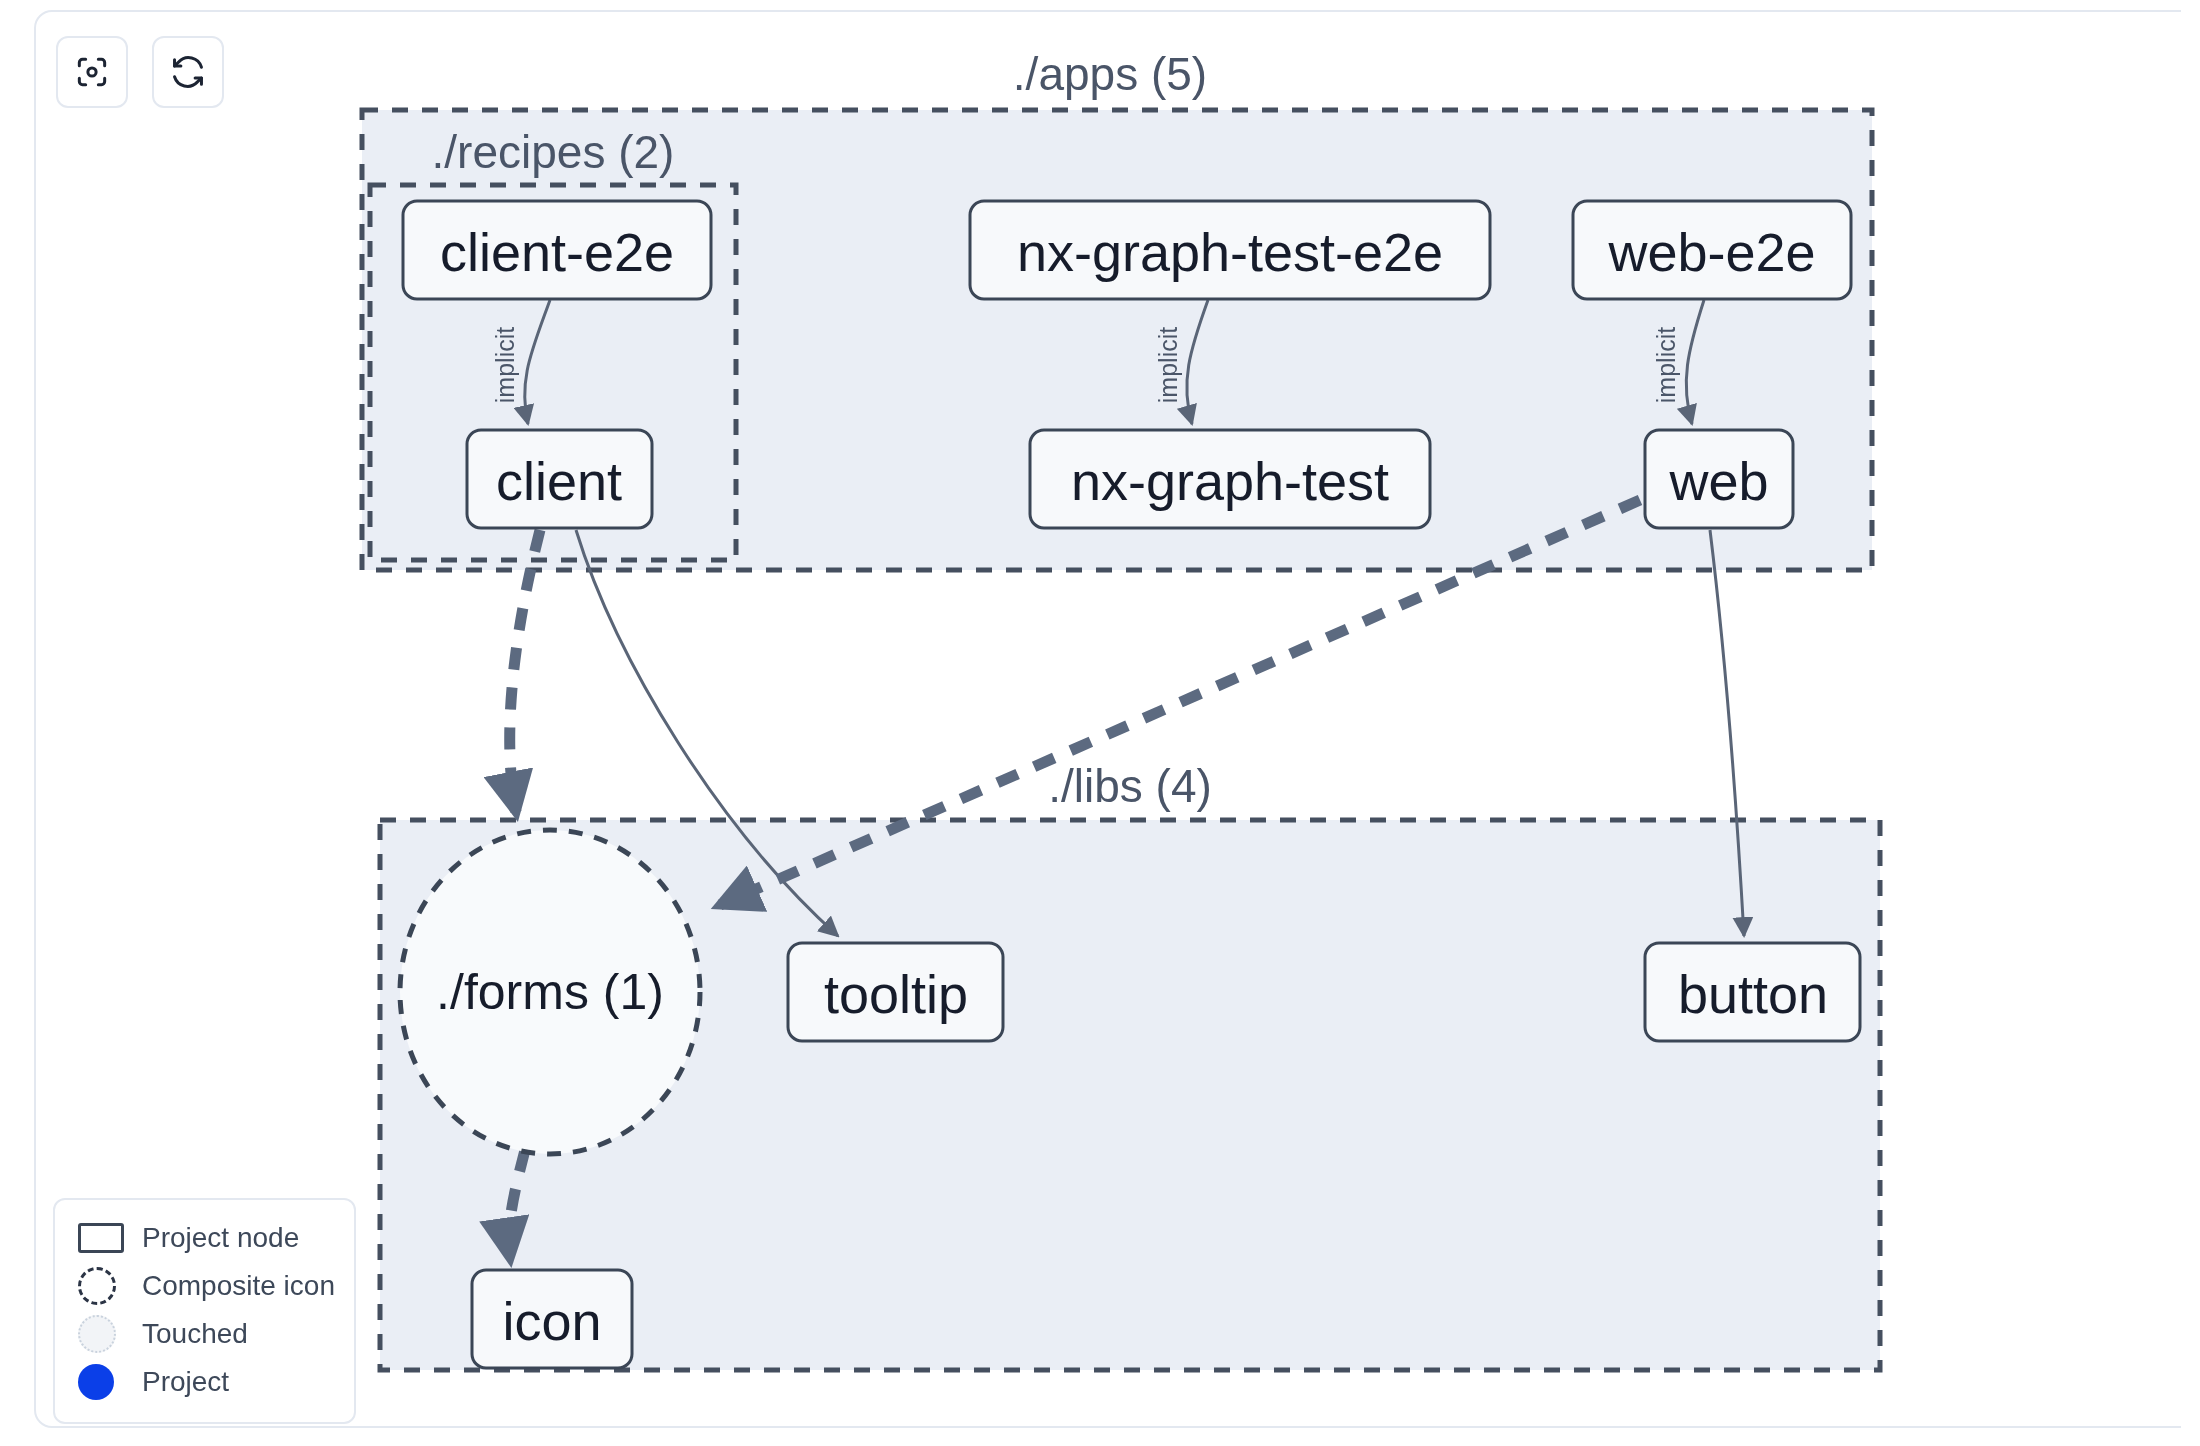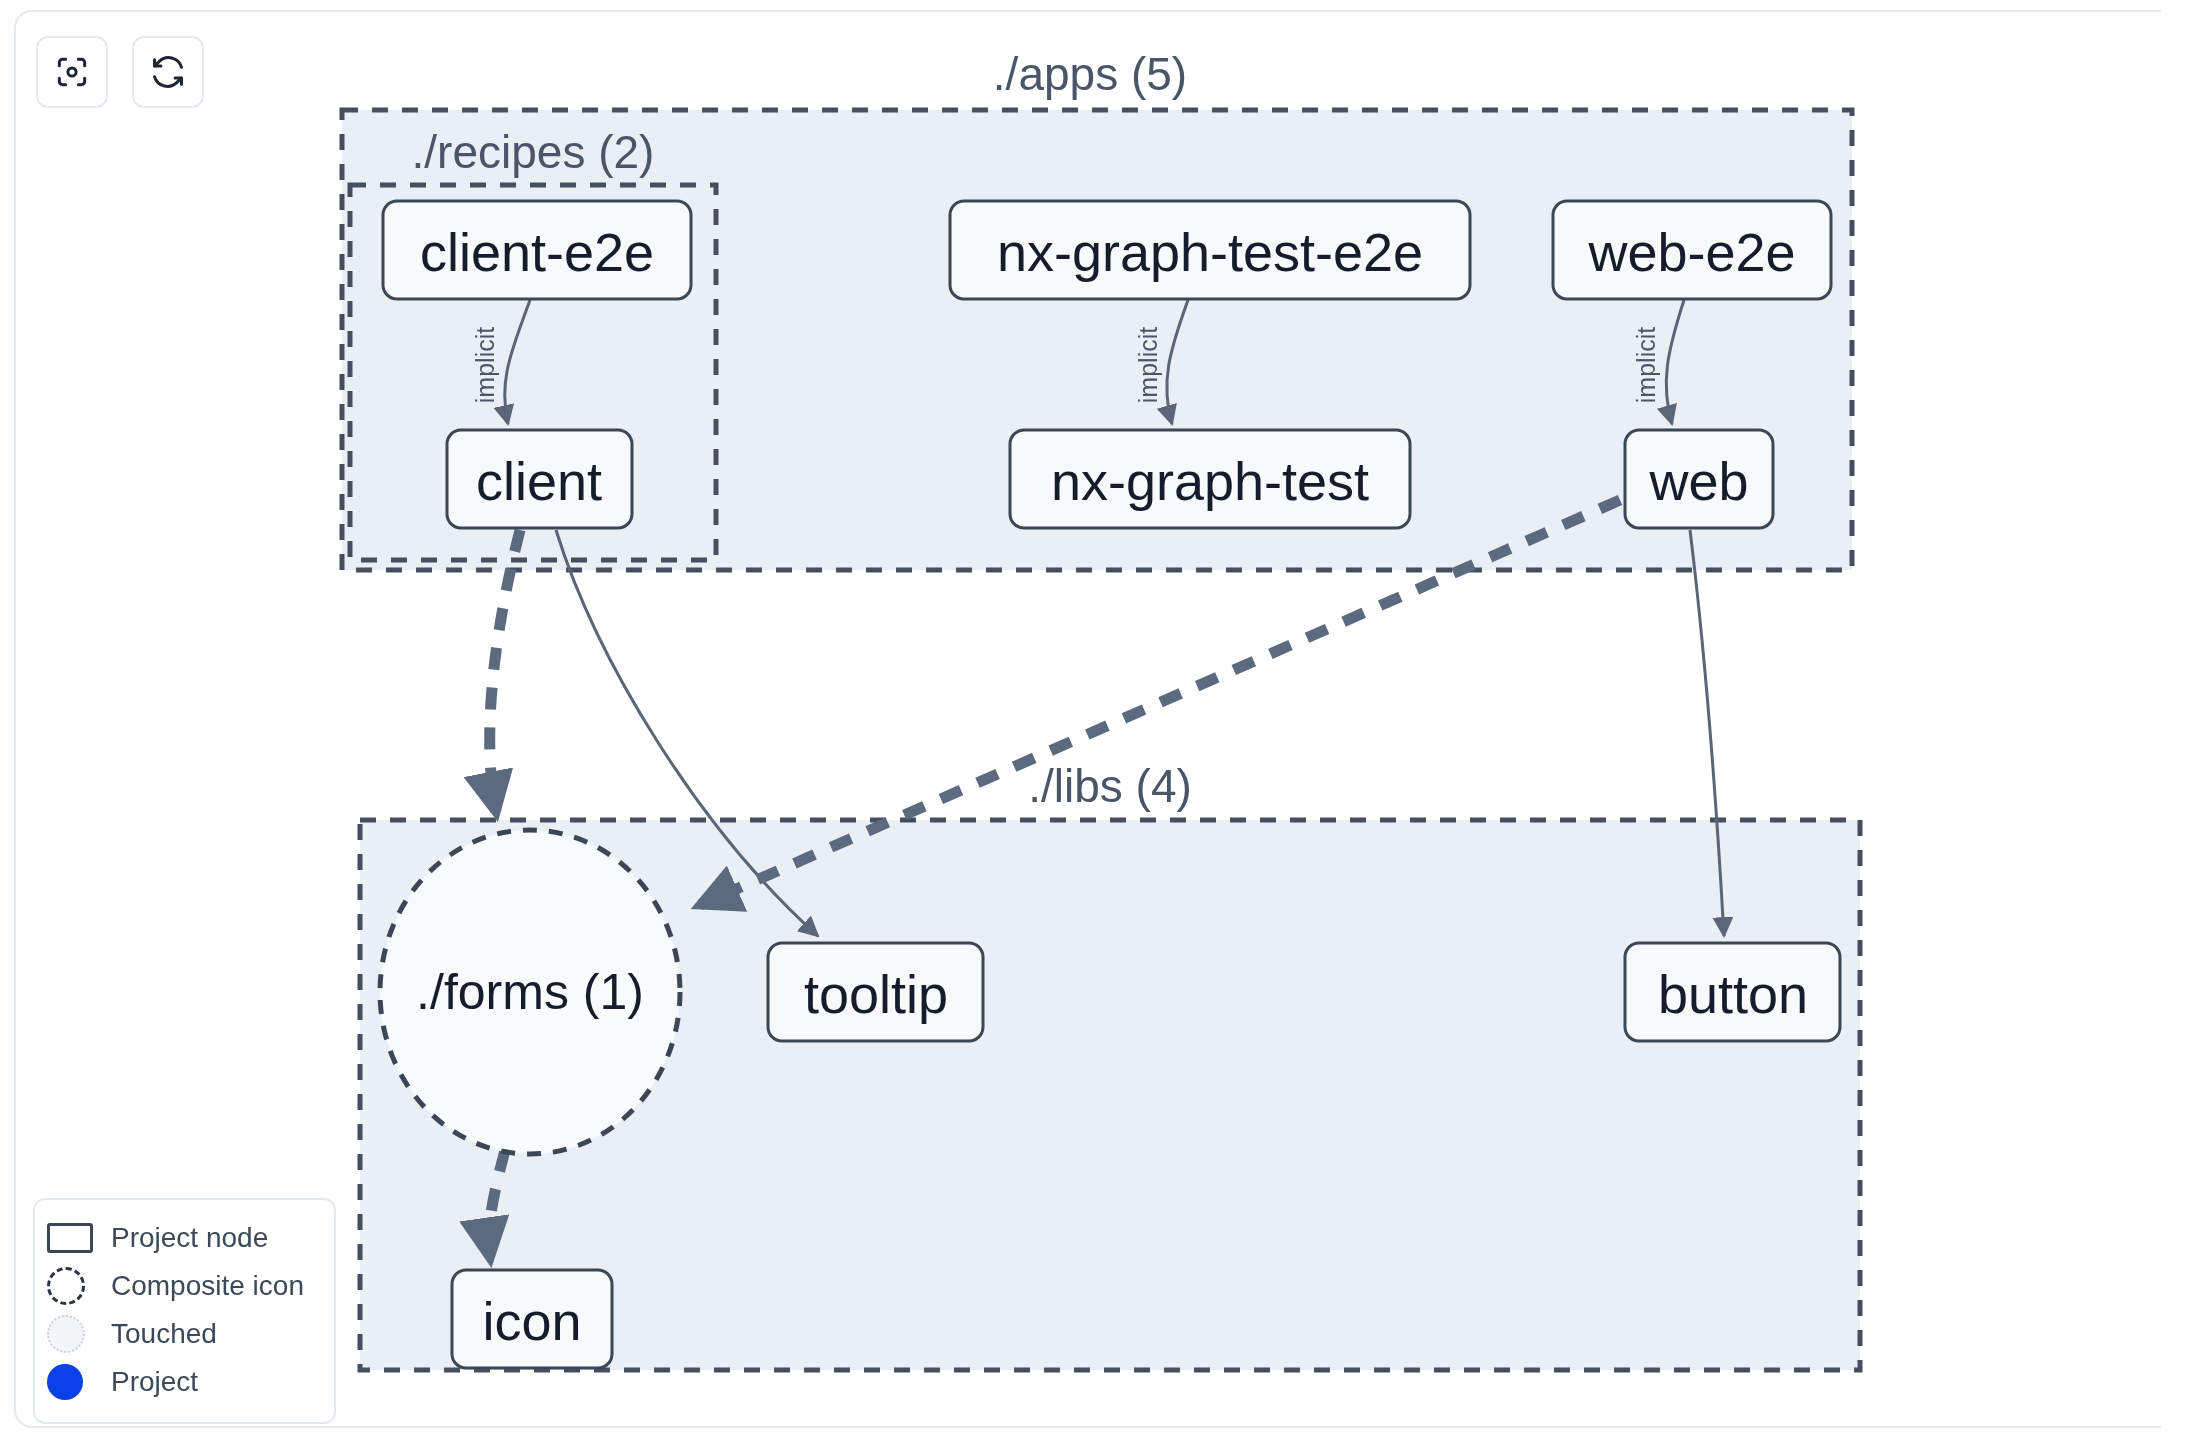--- a/index.html
+++ b/index.html
@@ -8,20 +8,21 @@
     background: #ffffff;
     font-family: "Liberation Sans", sans-serif;
   }
 
   #app {
     position: relative;
     width: 2161px;
     height: 1446px;
     background: #ffffff;
     overflow: hidden;
+    margin-left: 20px;
   }
 
   
   .panel {
     position: absolute;
     left: 14px;
     top: 10px;
     width: 2168px;
     height: 1418px;
     background: #ffffff;
@@ -130,21 +131,21 @@
 
   
   .legend {
     position: absolute;
     left: 33px;
     top: 1198px;
     width: 303px;
     background: #ffffff;
     border: 2px solid #e3e8f0;
     border-radius: 12px;
-    padding: 14px 18px 16px 12px;
+    padding: 14px 18px 16px 23px;
     box-sizing: border-box;
     z-index: 30;
   }
   .legend-row {
     display: flex;
     align-items: center;
     height: 48px;
   }
   .legend-swatch {
     width: 54px;

